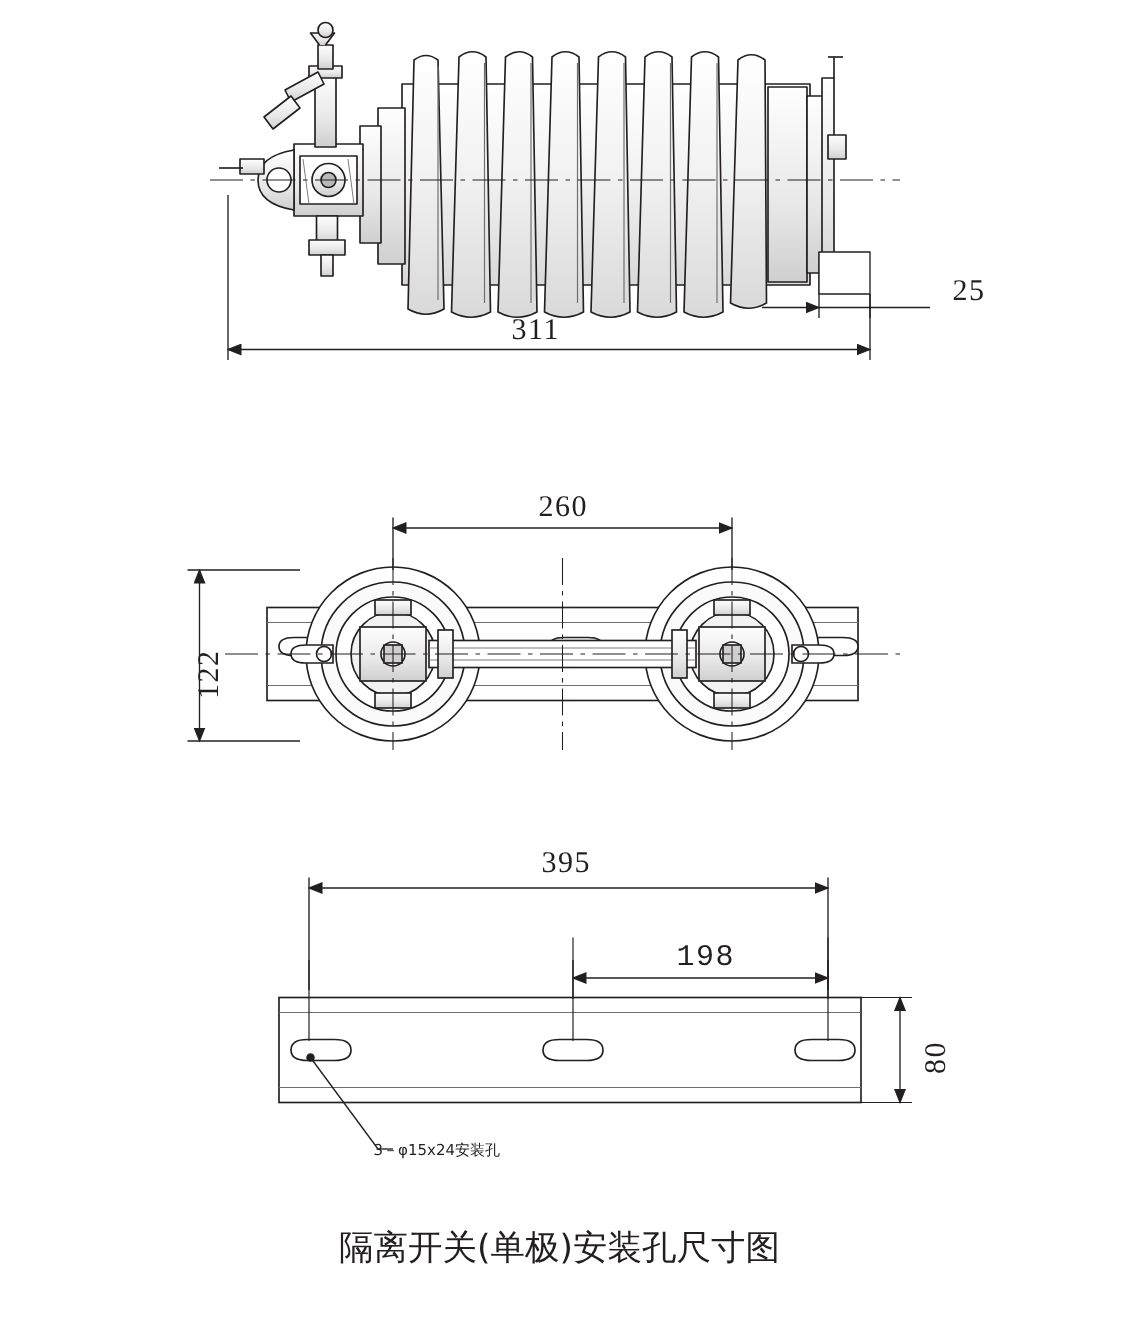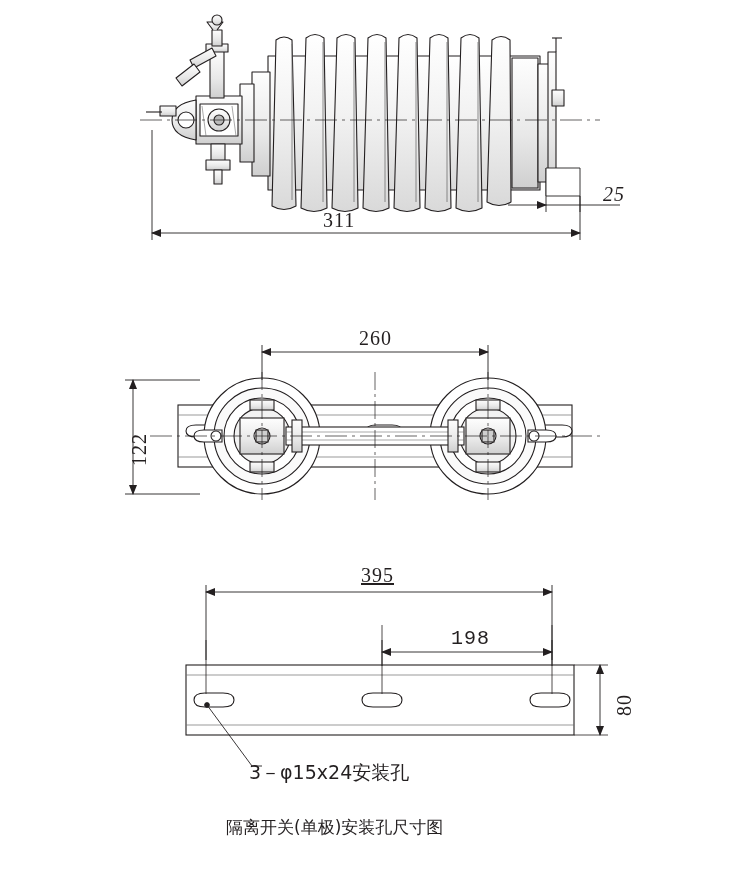--- a/index.html
+++ b/index.html
@@ -33,28 +33,28 @@
     white-space: nowrap;
     letter-spacing: 1px;
   }
   .vert {
     transform: rotate(-90deg);
     transform-origin: left top;
   }
   .caption {
     position: absolute;
     font-family: "DejaVu Sans", sans-serif;
-    font-size: 17px;
+    font-size: 23px;
     color: #231f20;
     white-space: nowrap;
   }
   .note {
     position: absolute;
     font-family: "DejaVu Sans", sans-serif;
-    font-size: 19px;
+    font-size: 10px;
     color: #231f20;
     white-space: nowrap;
   }
 </style>
 </head>
 <body>
 
 <div id="sheet">
 
   <svg class="svg-layer" viewBox="0 0 750 882" xmlns="http://www.w3.org/2000/svg">
@@ -272,29 +272,29 @@
       </g>
 
       <g stroke-width="0.9">
         <path d="M207,705 L252,766"></path>
         <circle cx="207" cy="705" r="2.4" fill="#231f20"></circle>
         <path d="M252,766 L262,766"></path>
       </g>
     </g>
   </svg>
 
-  <div class="dim-text" style="left:323px; top:209px;">311</div>
-
-  <div class="dim-text" style="left:603px; top:183px;font-style:italic;">25</div>
+  <div class="dim-text" style="left:341px; top:209px;">311</div>
+
+  <div class="dim-text" style="left:635px; top:183px;">25</div>
 
   <div class="dim-text" style="left:359px; top:327px;text-align:center;">260</div>
 
   <div class="dim-text vert" style="left:128px; top:466px;">122</div>
 
-  <div class="dim-text" style="left:361px; top:564px;text-decoration:underline;">395</div>
+  <div class="dim-text" style="left:361px; top:564px;">395</div>
 
   <div class="dim-text" style="left:451px; top:627px;font-family:Liberation Mono, monospace;">198</div>
 
   <div class="dim-text vert" style="left:613px; top:716px;">80</div>
 
   <div class="note" style="left:249px; top:760px;">3－φ15x24安装孔</div>
 
   <div class="caption" style="left:226px; top:816px;">隔离开关(单极)安装孔尺寸图</div>
 
 </div>

